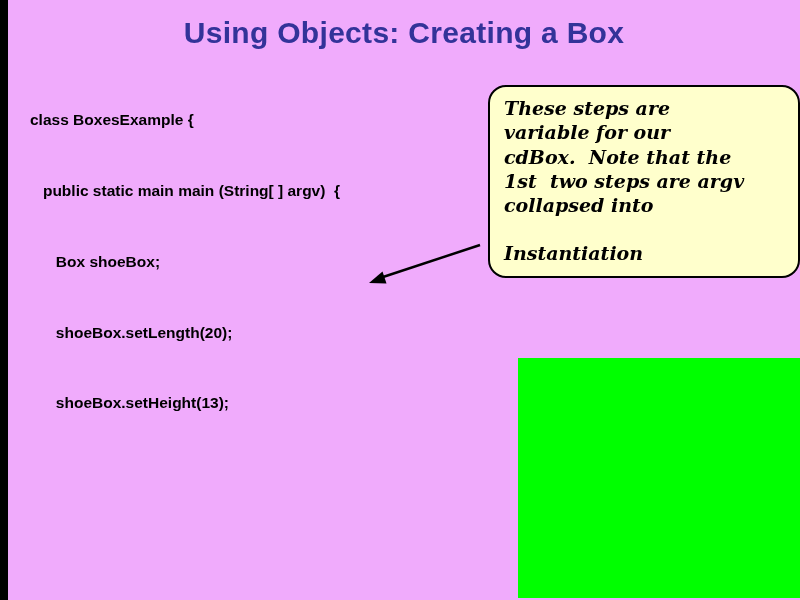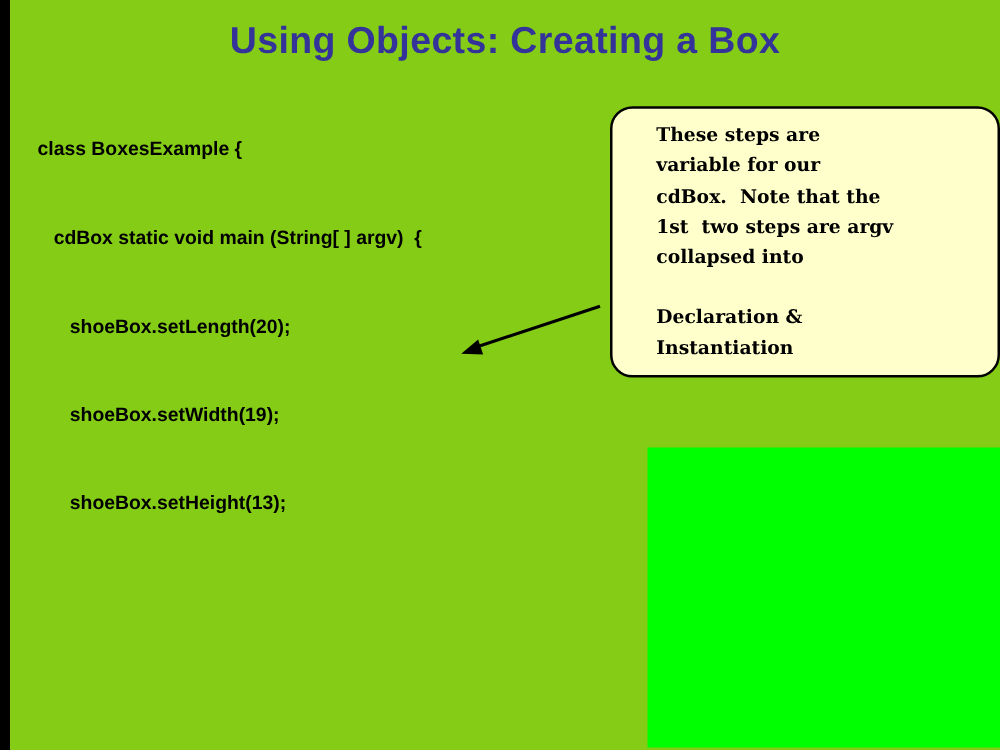--- a/index.html
+++ b/index.html
@@ -7,21 +7,21 @@
   body {
     position: relative;
     background: #000000;
     font-family: "Liberation Sans", sans-serif;
     overflow: hidden;
   }
   .slide {
     position: absolute;
     left: 8px; top: 0;
     width: 792px; height: 600px;
-    background: #84cc16;
+    background: #f0abfc;
   }
   .slide-title {
     position: absolute;
     left: 0; right: 0; top: 16px;
     text-align: center;
     font-size: 30px;
     font-weight: bold;
     color: #333399;
     letter-spacing: 0.3px;
   }
@@ -46,46 +46,46 @@
     left: 480px; top: 85px;
     width: 284px;
     background: #FFFFCC;
     border: 2px solid #000000;
     border-radius: 18px;
     padding: 9px 10px 10px 14px;
   }
   .callout-line {
     font-family: "DejaVu Serif", serif;
     font-weight: bold;
-    font-size: 15px;
+    font-style: italic;
+    font-size: 19px;
     line-height: 24.3px;
     color: #000000;
     white-space: pre;
-    margin-left: 21px;
   }
   .callout-gap { height: 24px; }
   .green-box {
     position: absolute;
     left: 510px; top: 358px;
     width: 282px; height: 240px;
     background: #00FF00;
   }
 </style>
 </head>
 <body>
 
 <div class="slide">
 
   <div class="slide-title">Using Objects: Creating a Box</div>
 
   <div class="code-block">
     <div class="code-line">class BoxesExample {</div>
-    <div class="code-line">   cdBox static void main (String[ ] argv)  {</div>
+    <div class="code-line">   public static main main (String[ ] argv)  {</div>
+    <div class="code-line">      Box shoeBox;</div>
     <div class="code-line">      shoeBox.setLength(20);</div>
-    <div class="code-line">      shoeBox.setWidth(19);</div>
     <div class="code-line">      shoeBox.setHeight(13);</div>
     
     
     
     
     
     
     
     
     
@@ -102,19 +102,18 @@
     <polygon points="361,283 374.5,271.5 378.5,283.5" fill="#000000"></polygon>
   </svg>
 
   <div class="callout">
     <div class="callout-line">These steps are</div>
     <div class="callout-line">variable for our</div>
     <div class="callout-line">cdBox.  Note that the</div>
     <div class="callout-line">1st  two steps are argv</div>
     <div class="callout-line">collapsed into</div>
     <div class="callout-gap"></div>
-    <div class="callout-line">Declaration &amp;</div>
     <div class="callout-line">Instantiation</div>
   </div>
 
   <div class="green-box"></div>
 
 </div>
 
 </body></html>

